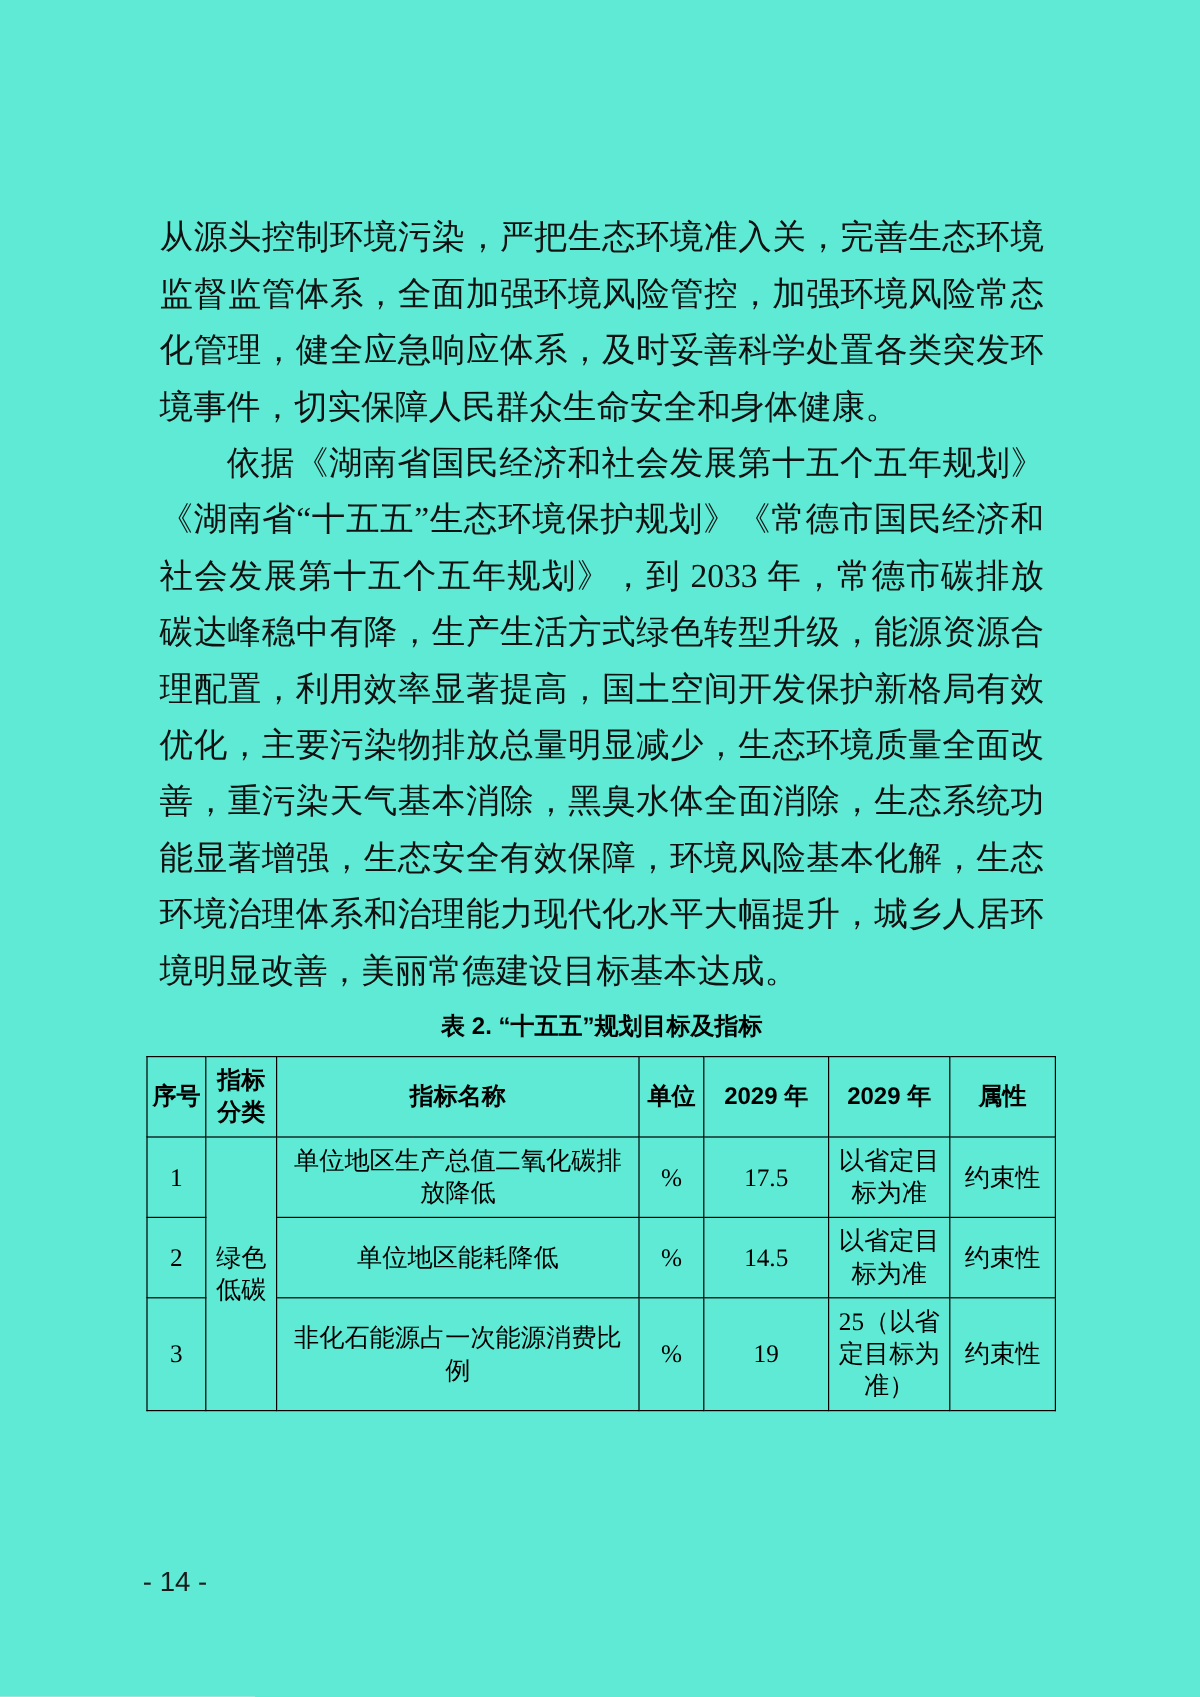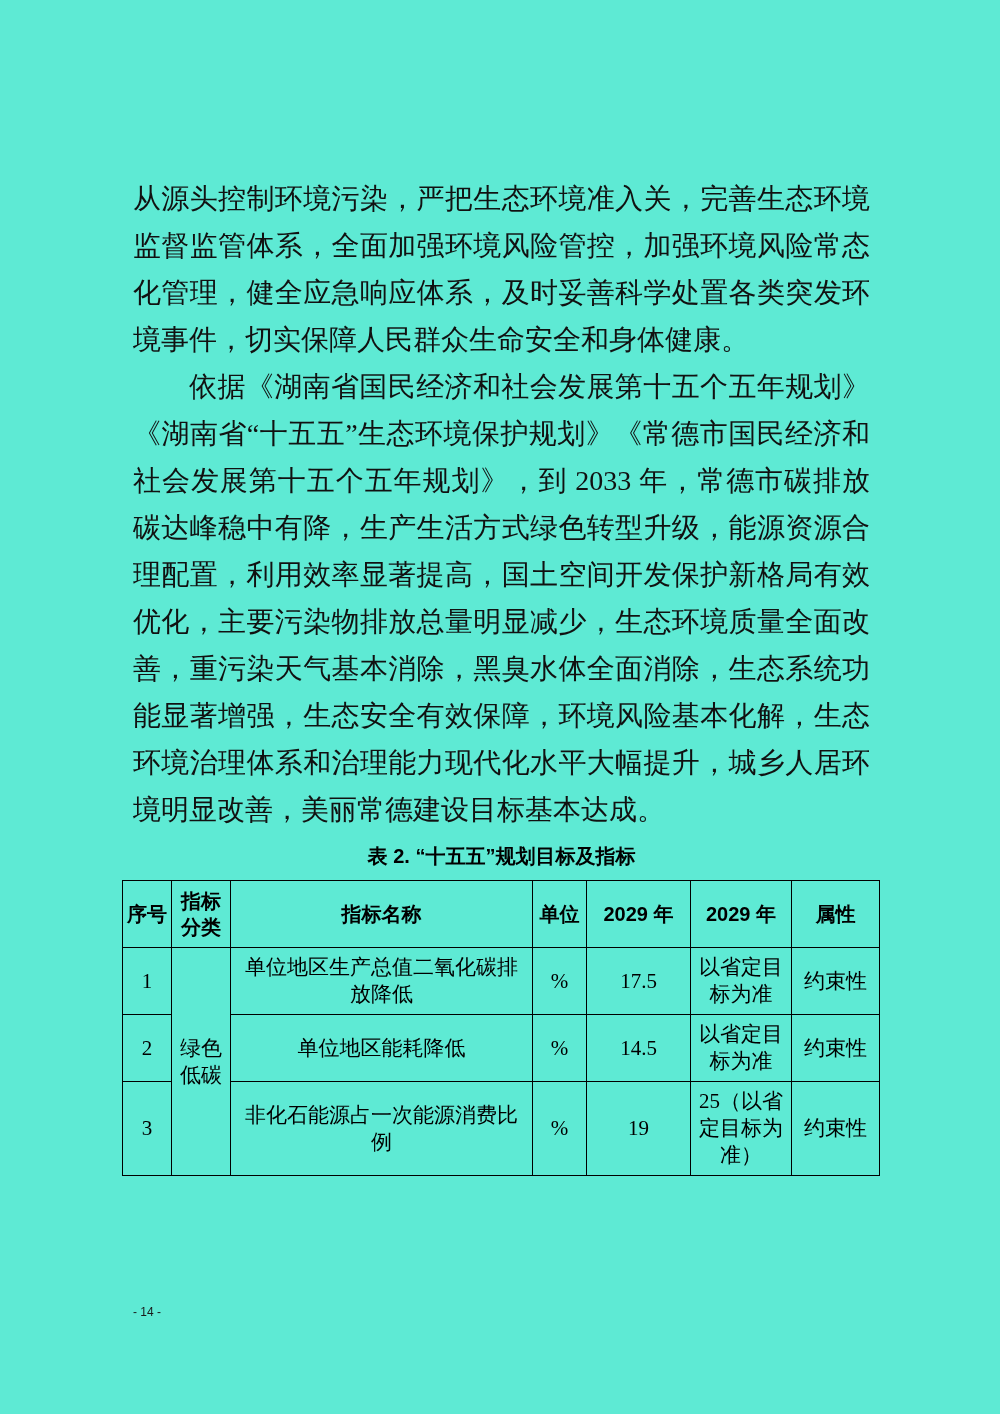--- a/index.html
+++ b/index.html
@@ -65,24 +65,24 @@
   }
   table.indicators td {
     font-family: "Liberation Serif", "DejaVu Serif", serif;
     font-size: 21px;
     line-height: 27px;
     padding: 6px 4px;
     color: #000;
   }
   .page-number {
     position: absolute;
-    left: 133px;
+    left: 119px;
     top: 1305px;
     font-family: "Liberation Sans", "DejaVu Sans", sans-serif;
-    font-size: 12px;
+    font-size: 23px;
     color: #1a1a1a;
   }
 </style>
 </head>
 <body>
 
 <div class="page">
   <div class="content">
 
     <p class="body-text">从源头控制环境污染，严把生态环境准入关，完善生态环境监督监管体系，全面加强环境风险管控，加强环境风险常态化管理，健全应急响应体系，及时妥善科学处置各类突发环境事件，切实保障人民群众生命安全和身体健康。</p>

